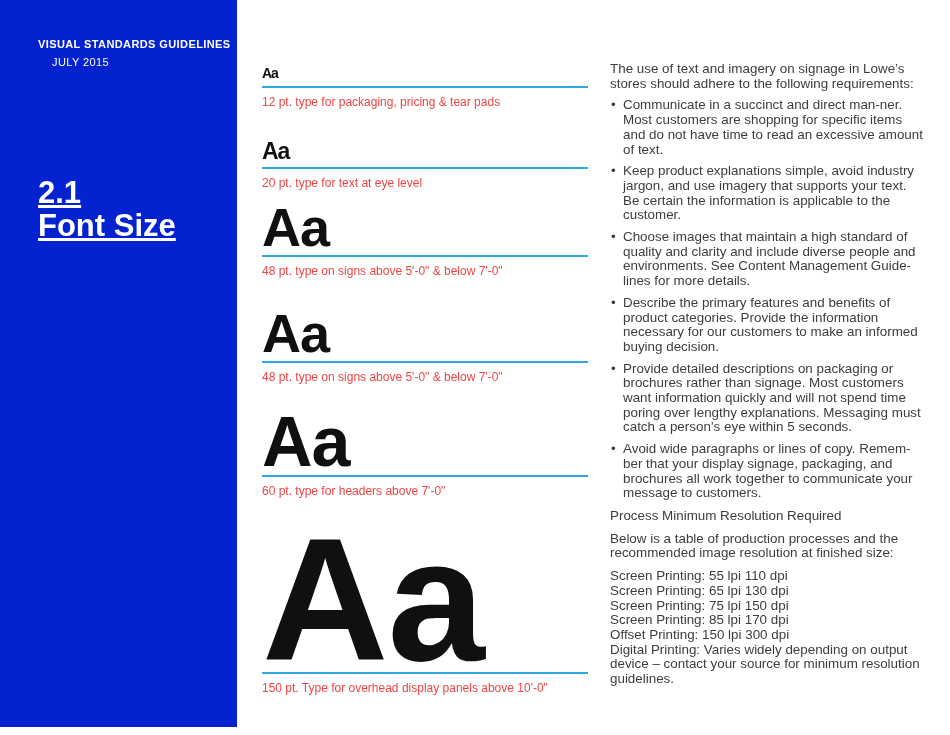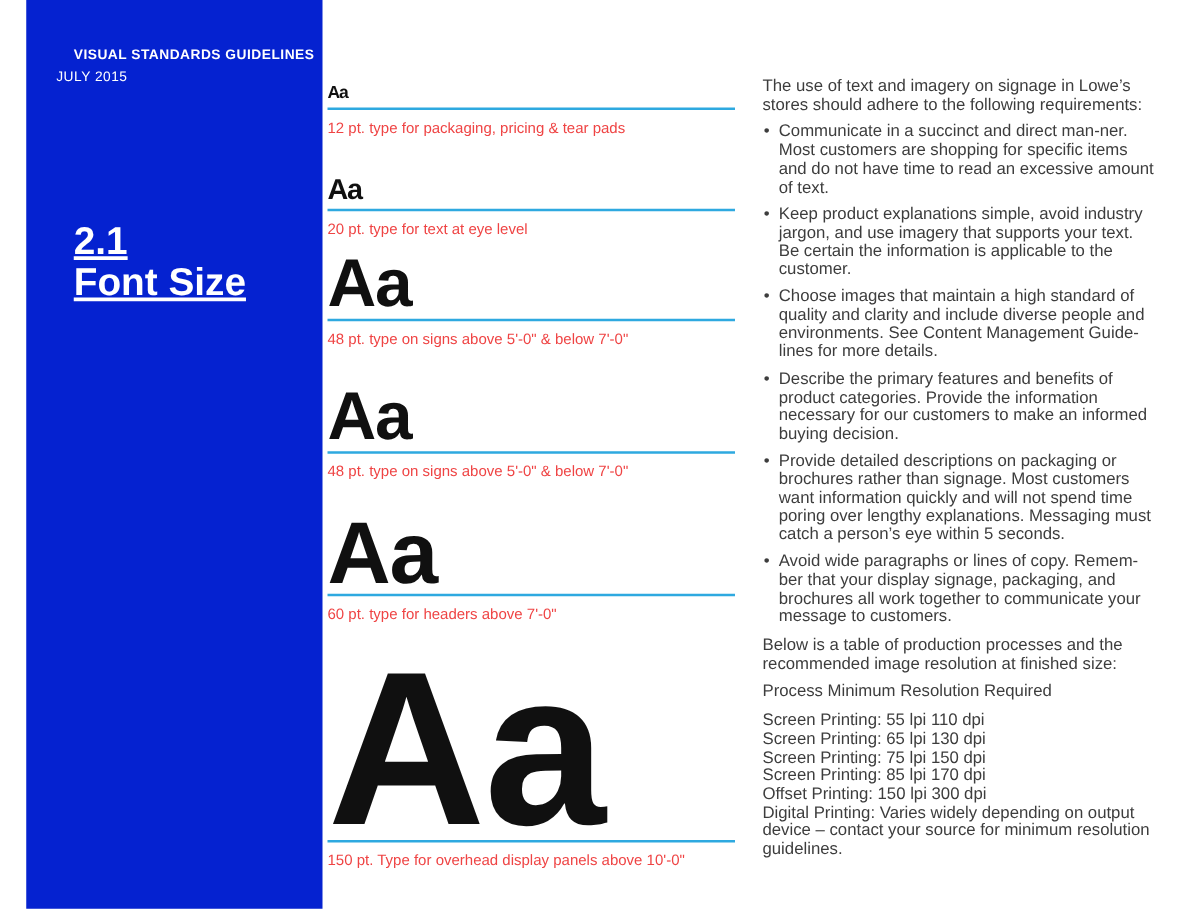--- a/index.html
+++ b/index.html
@@ -8,29 +8,29 @@
     background:#ffffff;
     font-family:"Liberation Sans", sans-serif;
     position:relative;
     overflow:hidden;
     color:#3d3d3d;
   }
   
   .sidebar {
     position:absolute; left:0; top:0;
     width:237px; height:727px;
-    background:#0522d0; color:#ffffff;margin-left:21px;
+    background:#0522d0; color:#ffffff;
   }
   .eyebrow {
     position:absolute; left:38px; top:38px;
     font-size:11px; font-weight:bold; letter-spacing:.4px;
     white-space:nowrap;
   }
   .date {
-    position:absolute; left:24px; top:56px;
+    position:absolute; left:52px; top:56px;
     font-size:11px; font-weight:400; letter-spacing:.4px;
   }
   .section {
     position:absolute; left:38px; top:176px;
     font-size:31px; font-weight:bold; line-height:33px;text-decoration:underline;
   }
   
   .spec-col {
     position:absolute; left:262px; top:0; width:326px;
   }
@@ -101,22 +101,22 @@
 <section class="copy">
   <p>The use of text and imagery on signage in Lowe’s stores should adhere to the following requirements:</p>
   <div id="bullet-list">
       <div class="bullet"><span class="dot">•</span><span class="bt">Communicate in a succinct and direct man-ner. Most customers are shopping for specific items and do not have time to read an excessive amount of text.</span></div>
       <div class="bullet"><span class="dot">•</span><span class="bt">Keep product explanations simple, avoid industry jargon, and use imagery that supports your text. Be certain the information is applicable to the customer.</span></div>
       <div class="bullet"><span class="dot">•</span><span class="bt">Choose images that maintain a high standard of quality and clarity and include diverse people and environments. See Content Management Guide-lines for more details.</span></div>
       <div class="bullet"><span class="dot">•</span><span class="bt">Describe the primary features and benefits of product categories. Provide the information necessary for our customers to make an informed buying decision.</span></div>
       <div class="bullet"><span class="dot">•</span><span class="bt">Provide detailed descriptions on packaging or brochures rather than signage. Most customers want information quickly and will not spend time poring over lengthy explanations. Messaging must catch a person’s eye within 5 seconds.</span></div>
       <div class="bullet"><span class="dot">•</span><span class="bt">Avoid wide paragraphs or lines of copy. Remem-ber that your display signage, packaging, and brochures all work together to communicate your message to customers.</span></div>
     </div>
+  <p class="para-gap">Process Minimum Resolution Required</p>
   <p class="para-gap">Below is a table of production processes and the recommended image resolution at finished size:</p>
-  <p class="para-gap">Process Minimum Resolution Required</p>
   <div id="res-list" class="para-gap">
       <div class="resline">Screen Printing: 55 lpi 110 dpi</div>
       <div class="resline">Screen Printing: 65 lpi 130 dpi</div>
       <div class="resline">Screen Printing: 75 lpi 150 dpi</div>
       <div class="resline">Screen Printing: 85 lpi 170 dpi</div>
       <div class="resline">Offset Printing: 150 lpi 300 dpi</div>
       <div class="resline">Digital Printing: Varies widely depending on output device – contact your source for minimum resolution guidelines.</div>
     </div>
 </section>
 

